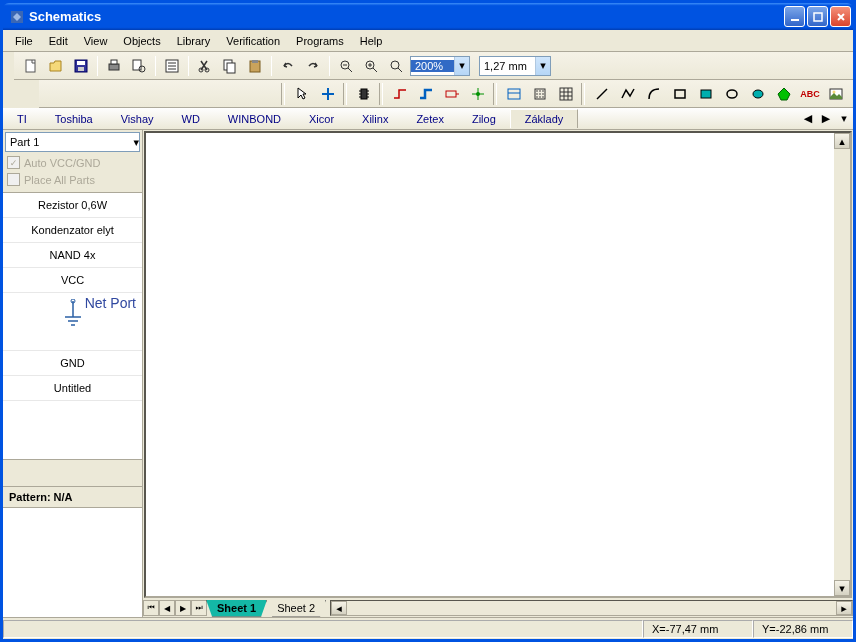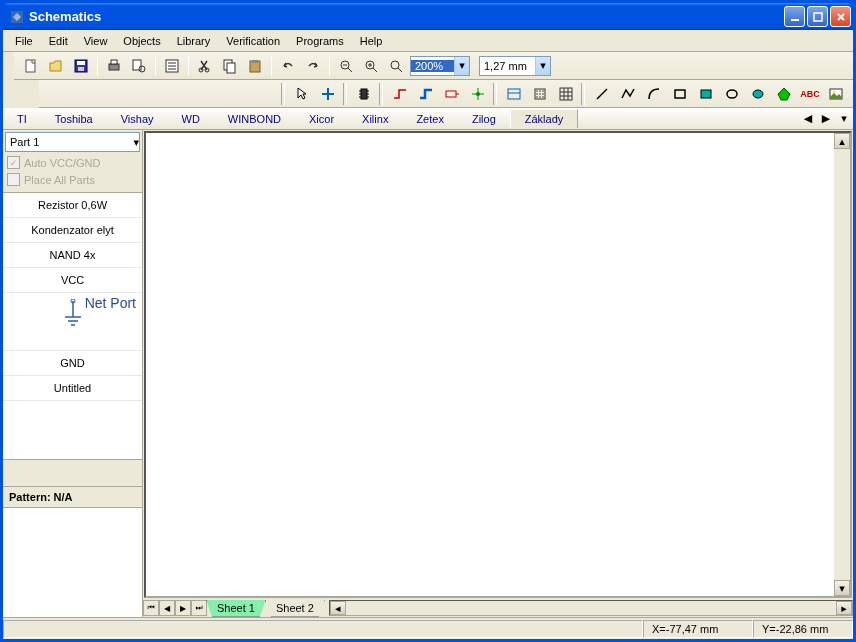--- a/index.html
+++ b/index.html
@@ -51,21 +51,21 @@
 .pattern-label { padding: 4px 6px; font-weight: bold; }
 .pattern-area { height: 110px; background: #fff; border-top: 1px solid #aca899; }
 
 .canvas-area { flex: 1; display: flex; flex-direction: column; background: #ece9d8; }
 .canvas-wrap { flex: 1; position: relative; border: 2px inset #aca899; margin: 1px; }
 .canvas { position: absolute; inset: 0; background: #fff; background-image: radial-gradient(circle, #444 0.5px, transparent 0.5px); background-size: 8px 8px; }
 .vscroll { position: absolute; right: 0; top: 0; bottom: 0; width: 16px; background: #ece9d8; }
 .vscroll .sbtn { height: 16px; background: linear-gradient(to bottom, #f5f2e7, #d5d2c2); border: 1px solid #aca899; display: flex; align-items: center; justify-content: center; cursor: pointer; }
 .sheet-tabs { height: 18px; display: flex; align-items: center; background: #ece9d8; }
 .sheet-nav { width: 16px; height: 16px; border: 1px solid #aca899; background: #ece9d8; display: flex; align-items: center; justify-content: center; cursor: pointer; font-size: 8px; }
-.sheet-tab { padding: 2px 10px; background: #86efac; border: 1px solid #555; border-top: none; font-weight: normal; margin-left: -1px; cursor: pointer; clip-path: polygon(0 0, 100% 0, calc(100% - 6px) 100%, 6px 100%); }
+.sheet-tab { padding: 2px 10px; background: #14b8a6; border: 1px solid #555; border-top: none; font-weight: bold; margin-left: -1px; cursor: pointer; clip-path: polygon(0 0, 100% 0, calc(100% - 6px) 100%, 6px 100%); }
 .sheet-tab.inactive { background: #ece9d8; font-weight: normal; }
 .hscroll-track { flex: 1; background: #ece9d8; border: 1px inset #aca899; height: 16px; margin-left: 4px; display: flex; }
 .hscroll-track .sbtn { width: 16px; background: linear-gradient(to bottom, #f5f2e7, #d5d2c2); border: 1px solid #aca899; display: flex; align-items: center; justify-content: center; cursor: pointer; }
 .hscroll-track .thumb { flex: 1; }
 
 .statusbar { height: 22px; display: flex; align-items: center; border-top: 1px solid #aca899; background: #ece9d8; }
 .status-cell { border: 1px inset #fff; padding: 2px 8px; height: 18px; display: flex; align-items: center; }
 .status-spacer { flex: 1; border: 1px inset #fff; height: 18px; }
 
 svg { display: block; }

